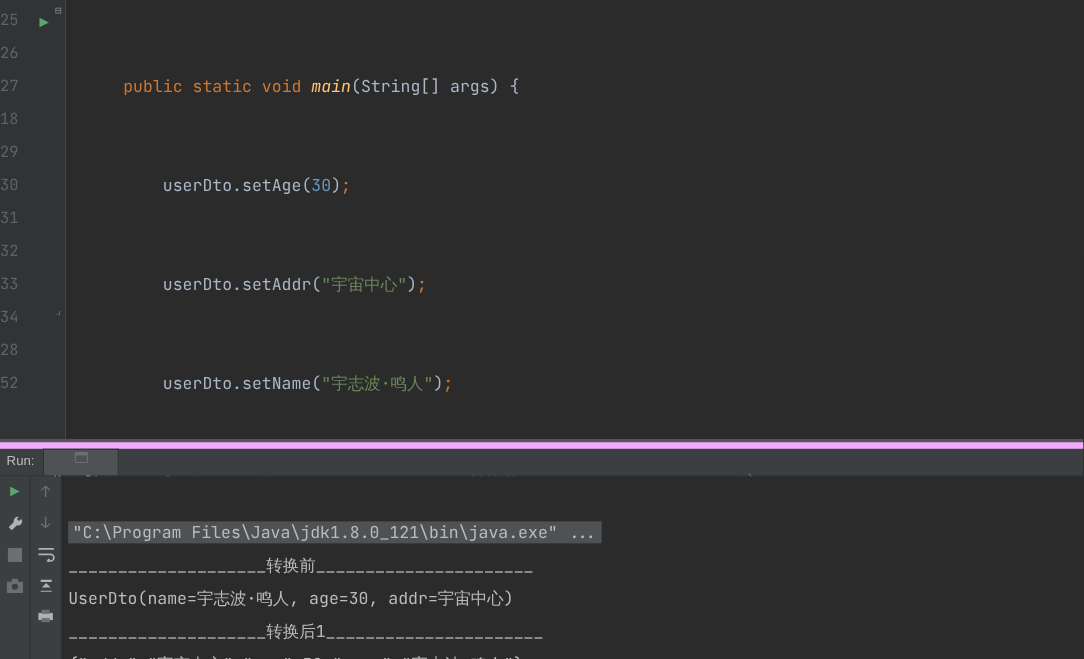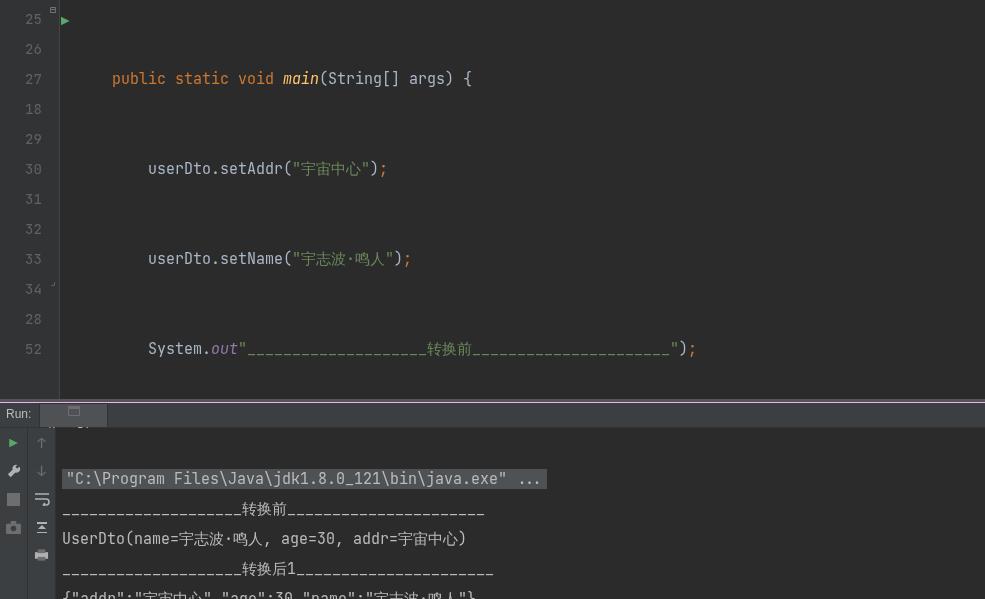--- a/index.html
+++ b/index.html
@@ -19,36 +19,36 @@
     --paren:#A9B7C6;
     --border:#555555;
     --run-green:#59A869;
     --tab-bg:#4E5254;
     --cmd-bg:#4E5254;
   }
   *{box-sizing:border-box;margin:0;padding:0;font-family:"JetBrains Mono","Consolas","Menlo",monospace;}
   html,body{width:985px;height:599px;overflow:hidden;background:var(--bg-editor);color:var(--fg);}
   .editor-area{height:399px;background:var(--bg-editor);display:flex;}
   .gutter{width:60px;background:var(--bg-gutter);padding-top:4px;border-right:1px solid #444;position:relative;}
-  .gutter-line{height:30px;line-height:30px;font-size:14px;color:var(--fg-gutter);text-align:center;padding-right:22px;position:relative;margin-left:25px;}
+  .gutter-line{height:30px;line-height:30px;font-size:14px;color:var(--fg-gutter);text-align:left;padding-right:22px;position:relative;}
   .run-tri{position:absolute;left:36px;top:2px;color:var(--run-green);font-size:14px;}
   .fold-marks{position:absolute;right:0;top:0;width:18px;height:100%;}
   .fold{position:absolute;right:3px;color:#888;font-size:10px;}
   .code{flex:1;padding:4px 0 0 16px;font-size:15px;line-height:30px;white-space:pre;}
   .code .l{height:30px;}
   .kw{color:var(--kw);}
   .mth{color:var(--method);font-style:italic;}
   .str{color:var(--str);}
   .num{color:var(--num);}
   .st{color:var(--static);font-style:italic;}
   .sm{color:var(--comma);}
 
   .splitter{height:3px;background:#555;}
 
-  .panel{height:197px;background:var(--bg-tool);display:flex;flex-direction:column;border-top:1px solid #f0abfc;}
+  .panel{height:197px;background:var(--bg-tool);display:flex;flex-direction:column;border-top:6px solid #f0abfc;}
   .panel-header{height:28px;display:flex;align-items:flex-end;border-bottom:1px solid #323232;padding-left:4px;gap:2px;}
   .run-label{color:#BBBBBB;font-size:12px;margin:0 6px 6px 2px;font-family:Arial,sans-serif;}
   .tab{height:24px;background:var(--tab-bg);color:#BBBBBB;font-size:12px;padding:0 8px;display:flex;align-items:center;gap:6px;border:1px solid #323232;border-bottom:none;font-family:Arial,sans-serif;flex-direction:column;}
   .tab .close{color:#888;font-size:12px;}
   .panel-body{flex:1;display:flex;}
   .tool-col{width:28px;background:var(--bg-tool);border-right:1px solid #323232;display:flex;flex-direction:column;align-items:center;padding-top:6px;gap:10px;}
   .tool-col2{width:28px;background:var(--bg-tool);border-right:1px solid #323232;display:flex;flex-direction:column;align-items:center;padding-top:6px;gap:10px;}
   .ico{width:18px;height:18px;display:flex;align-items:center;justify-content:center;color:#AFB1B3;font-size:14px;}
   .ico svg{display:block;}
   .console{flex:1;background:var(--bg-panel);padding:6px 6px;font-size:15px;line-height:30px;white-space:pre;color:#BBBBBB;position:relative;}
@@ -72,20 +72,21 @@
     <div class="gutter-line">28</div>
     <div class="gutter-line">52</div>
     <div class="fold-marks">
       <span class="fold" style="top:3px">⊟</span>
       <span class="fold" style="top:275px">⌟</span>
     </div>
   </div>
 
   <div class="code">
     <div class="l"><span>    </span><span class="kw">public </span><span class="kw">static </span><span class="kw">void </span><span class="mth">main</span><span>(String[] args) {</span></div>
+    <div class="l"><span>        </span><span>userDto.setAge(</span><span class="num">30</span><span>)</span><span class="sm">;</span></div>
     <div class="l"><span>        </span><span>userDto.setAddr(</span><span class="str">"宇宙中心"</span><span>)</span><span class="sm">;</span></div>
     <div class="l"><span>        </span><span>userDto.setName(</span><span class="str">"宇志波·鸣人"</span><span>)</span><span class="sm">;</span></div>
     <div class="l"><span>        </span><span>System.</span><span class="st">out</span><span></span><span class="str">"____________________转换前______________________"</span><span>)</span><span class="sm">;</span></div>
     
     
     
     
     
     
   </div>

